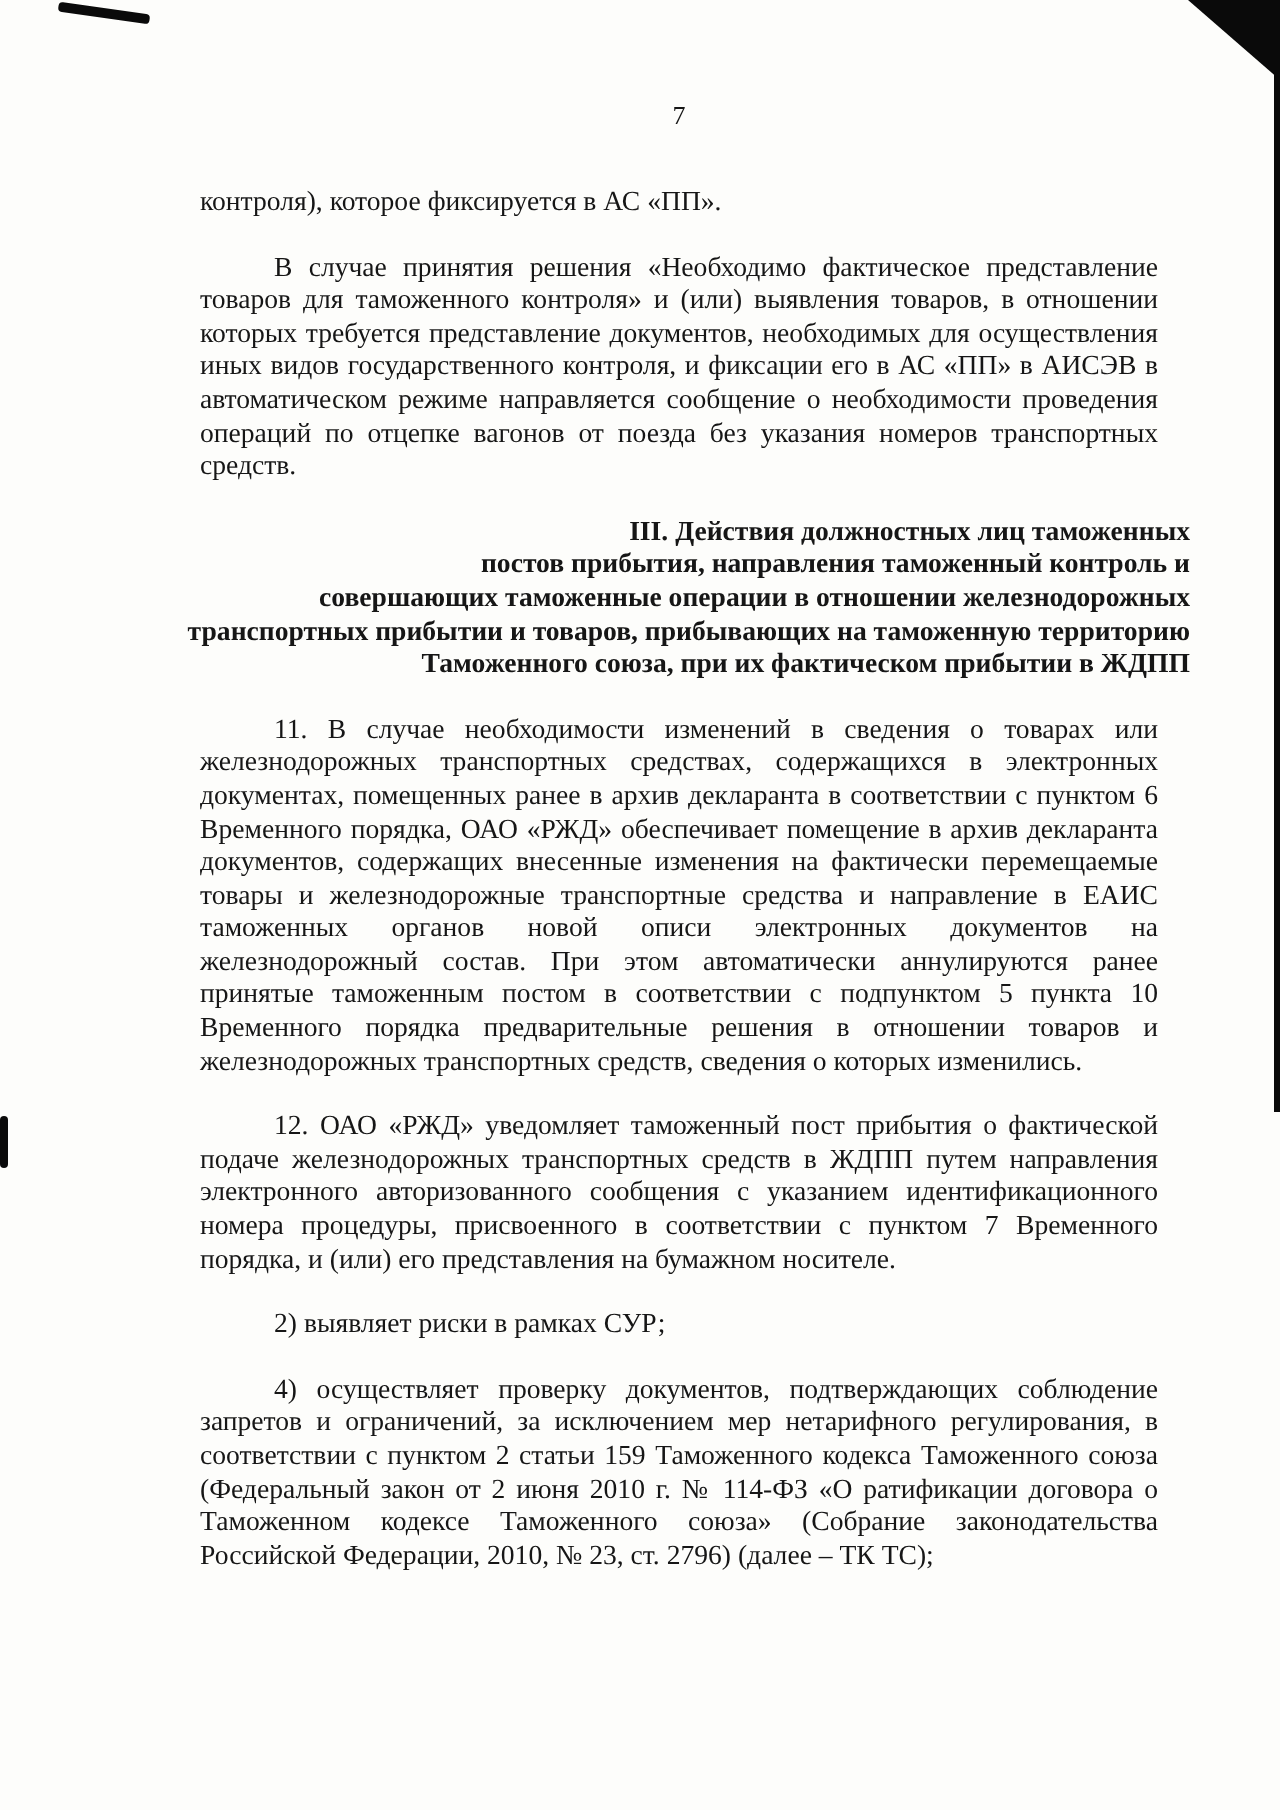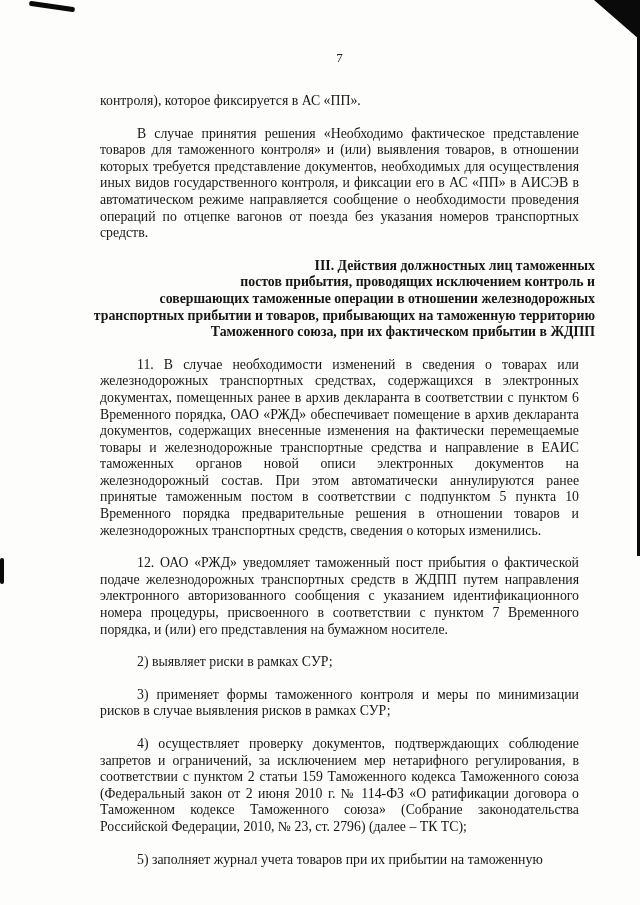--- a/index.html
+++ b/index.html
@@ -61,30 +61,28 @@
   <div class="page-number">7</div>
 
   <div class="content">
 
     <p class="para no-indent">контроля), которое фиксируется в АС «ПП».</p>
 
     <p class="para">В случае принятия решения «Необходимо фактическое представление товаров для таможенного контроля» и (или) выявления товаров, в отношении которых требуется представление документов, необходимых для осуществления иных видов государственного контроля, и фиксации его в АС «ПП» в АИСЭВ в автоматическом режиме направляется сообщение о необходимости проведения операций по отцепке вагонов от поезда без указания номеров транспортных средств.</p>
 
     <div class="heading">
       <div class="heading-line">III. Действия должностных лиц таможенных</div>
-      <div class="heading-line">постов прибытия, проводящих исключением контроль и</div>
+      <div class="heading-line">постов прибытия, направления таможенный контроль и</div>
       <div class="heading-line">совершающих таможенные операции в отношении железнодорожных</div>
       <div class="heading-line">транспортных прибытии и товаров, прибывающих на таможенную территорию</div>
       <div class="heading-line">Таможенного союза, при их фактическом прибытии в ЖДПП</div>
     </div>
 
     <p class="para">11. В случае необходимости изменений в сведения о товарах или железнодорожных транспортных средствах, содержащихся в электронных документах, помещенных ранее в архив декларанта в соответствии с пунктом 6 Временного порядка, ОАО «РЖД» обеспечивает помещение в архив декларанта документов, содержащих внесенные изменения на фактически перемещаемые товары и железнодорожные транспортные средства и направление в ЕАИС таможенных органов новой описи электронных документов на железнодорожный состав. При этом автоматически аннулируются ранее принятые таможенным постом в соответствии с подпунктом 5 пункта 10 Временного порядка предварительные решения в отношении товаров и железнодорожных транспортных средств, сведения о которых изменились.</p>
 
     <p class="para">12. ОАО «РЖД» уведомляет таможенный пост прибытия о фактической подаче железнодорожных транспортных средств в ЖДПП путем направления электронного авторизованного сообщения с указанием идентификационного номера процедуры, присвоенного в соответствии с пунктом 7 Временного порядка, и (или) его представления на бумажном носителе.</p>
 
 
     <p class="para">2) выявляет риски в рамках СУР;</p>
-    <p class="para">3) применяет формы таможенного контроля и меры по минимизации рисков в случае выявления рисков в рамках СУР;</p>
     <p class="para">4) осуществляет проверку документов, подтверждающих соблюдение запретов и ограничений, за исключением мер нетарифного регулирования, в соответствии с пунктом 2 статьи 159 Таможенного кодекса Таможенного союза (Федеральный закон от 2 июня 2010 г. № 114-ФЗ «О ратификации договора о Таможенном кодексе Таможенного союза» (Собрание законодательства Российской Федерации, 2010, № 23, ст. 2796) (далее – ТК ТС);</p>
-    <p class="para">5) заполняет журнал учета товаров при их прибытии на таможенную</p>
 
   </div>
 </div>
 
 </body></html>

